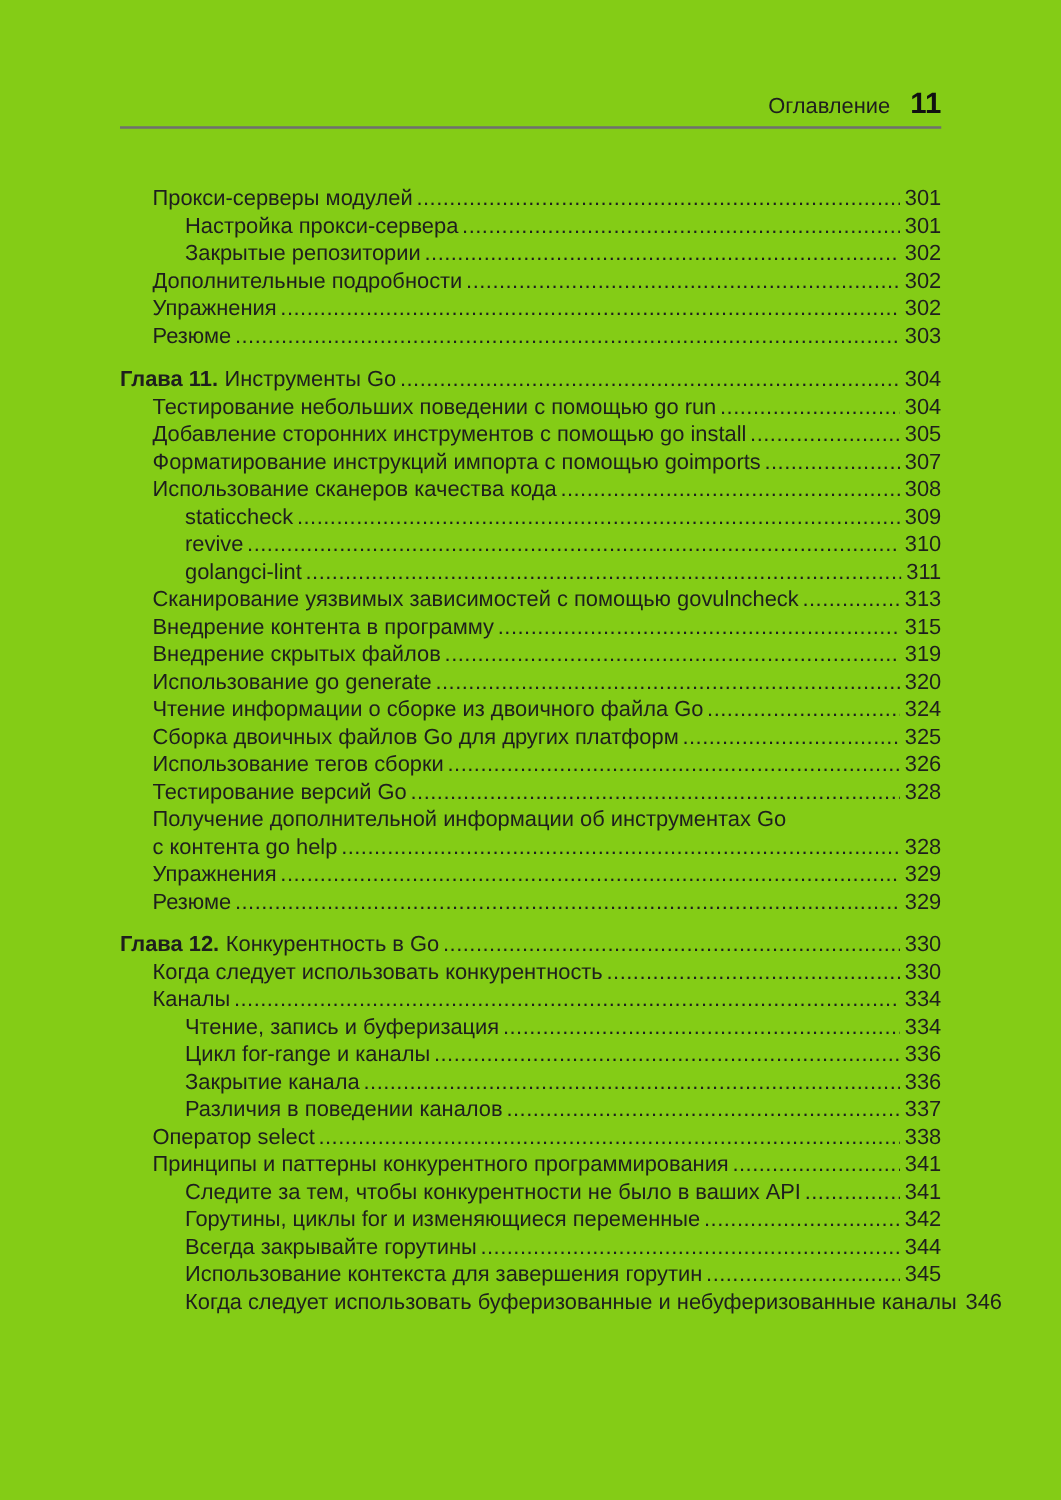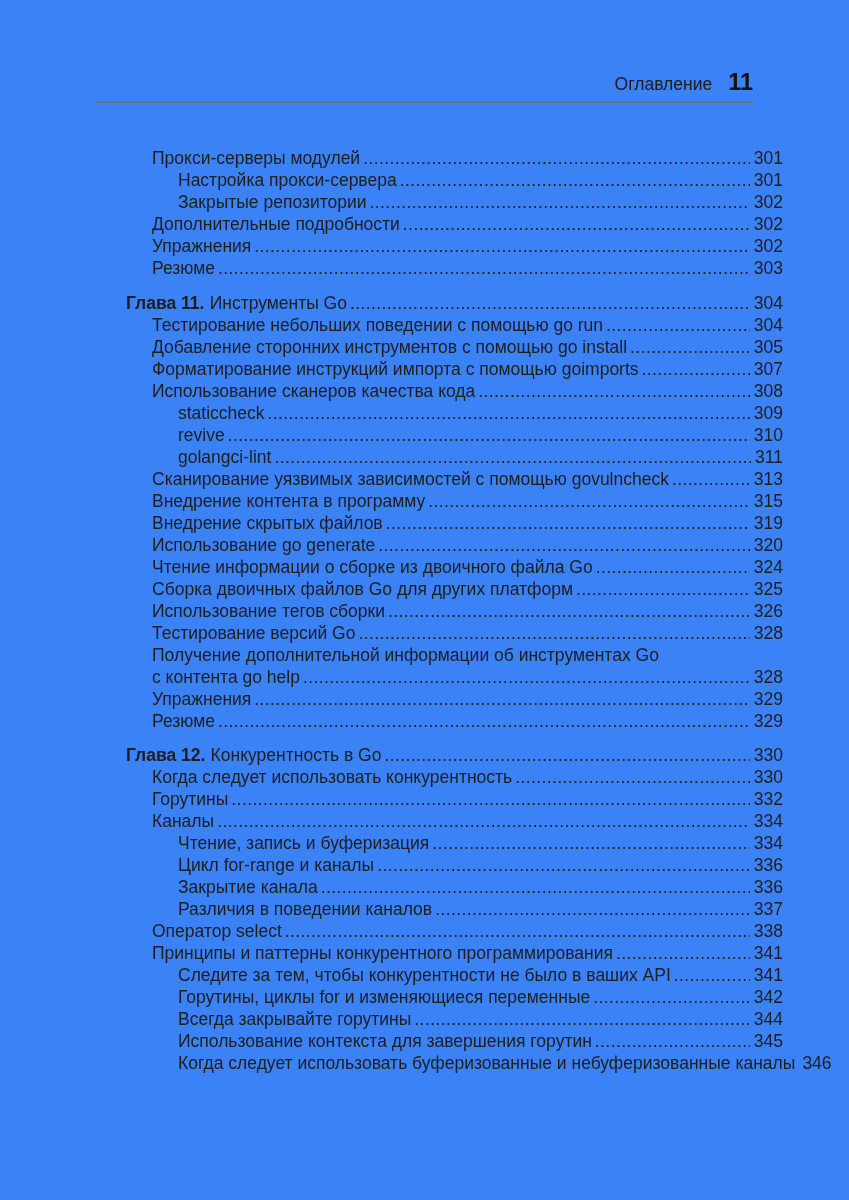--- a/index.html
+++ b/index.html
@@ -4,21 +4,21 @@
 <style>
   html, body {
     margin: 0;
     padding: 0;
     background: #ffffff;
   }
   .page {
     position: relative;
     width: 849px;
     height: 1200px;
-    background: #3b82f6;
+    background: #84cc16;
     font-family: "Liberation Sans", sans-serif;
     color: #1e1e1e;
     overflow: hidden;
   }
 
   
   .page-header {
     position: absolute;
     top: 0;
     left: 96px;
@@ -46,21 +46,20 @@
     margin-left: 16px;
     color: #111111;
   }
 
   
   .toc {
     position: absolute;
     left: 96px;
     top: 147px;
     width: 657px;
-    margin-left: 30px;
   }
   .toc-row {
     display: flex;
     align-items: baseline;
     height: 22px;
     line-height: 22px;
     font-size: 17.5px;
     white-space: nowrap;
   }
   .toc-row.level-1 { padding-left: 26px; }
@@ -266,26 +265,20 @@
       <span class="page-num">330</span>
     </div>
       <div class="toc-row level-1">
 
       <span class="entry-label">Когда следует использовать конкурентность</span>
       <span class="dot-leader"></span>
       <span class="page-num">330</span>
     </div>
       <div class="toc-row level-1">
 
-      <span class="entry-label">Горутины</span>
-      <span class="dot-leader"></span>
-      <span class="page-num">332</span>
-    </div>
-      <div class="toc-row level-1">
-
       <span class="entry-label">Каналы</span>
       <span class="dot-leader"></span>
       <span class="page-num">334</span>
     </div>
       <div class="toc-row level-2">
 
       <span class="entry-label">Чтение, запись и буферизация</span>
       <span class="dot-leader"></span>
       <span class="page-num">334</span>
     </div>

